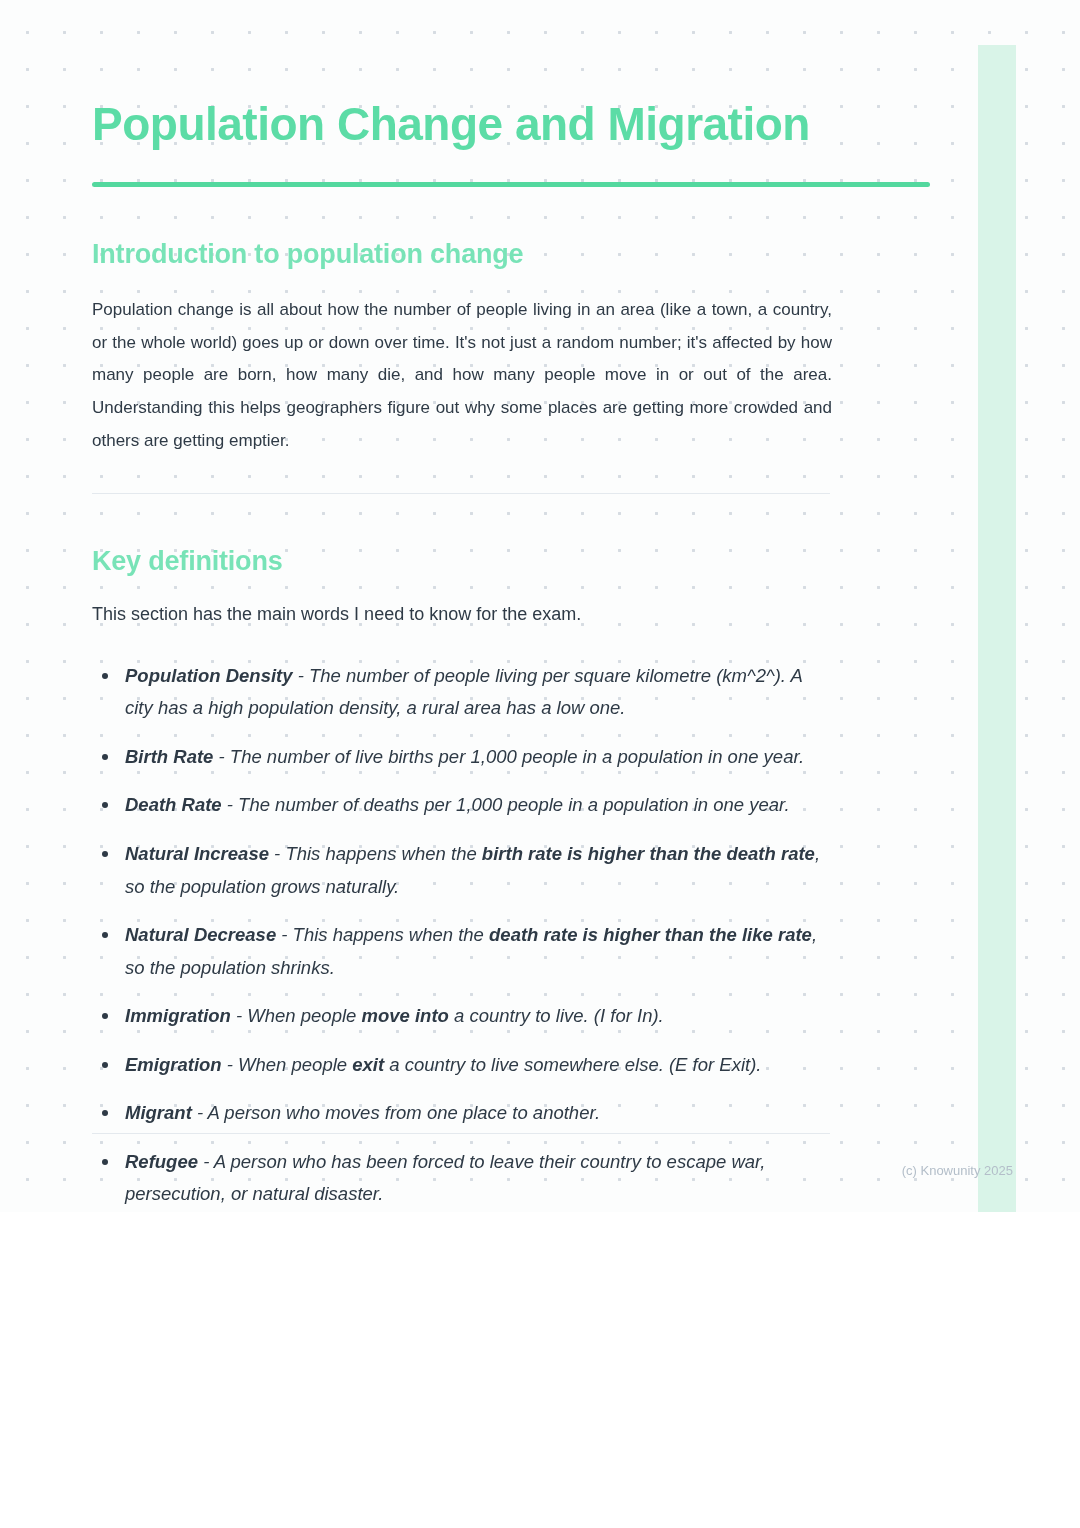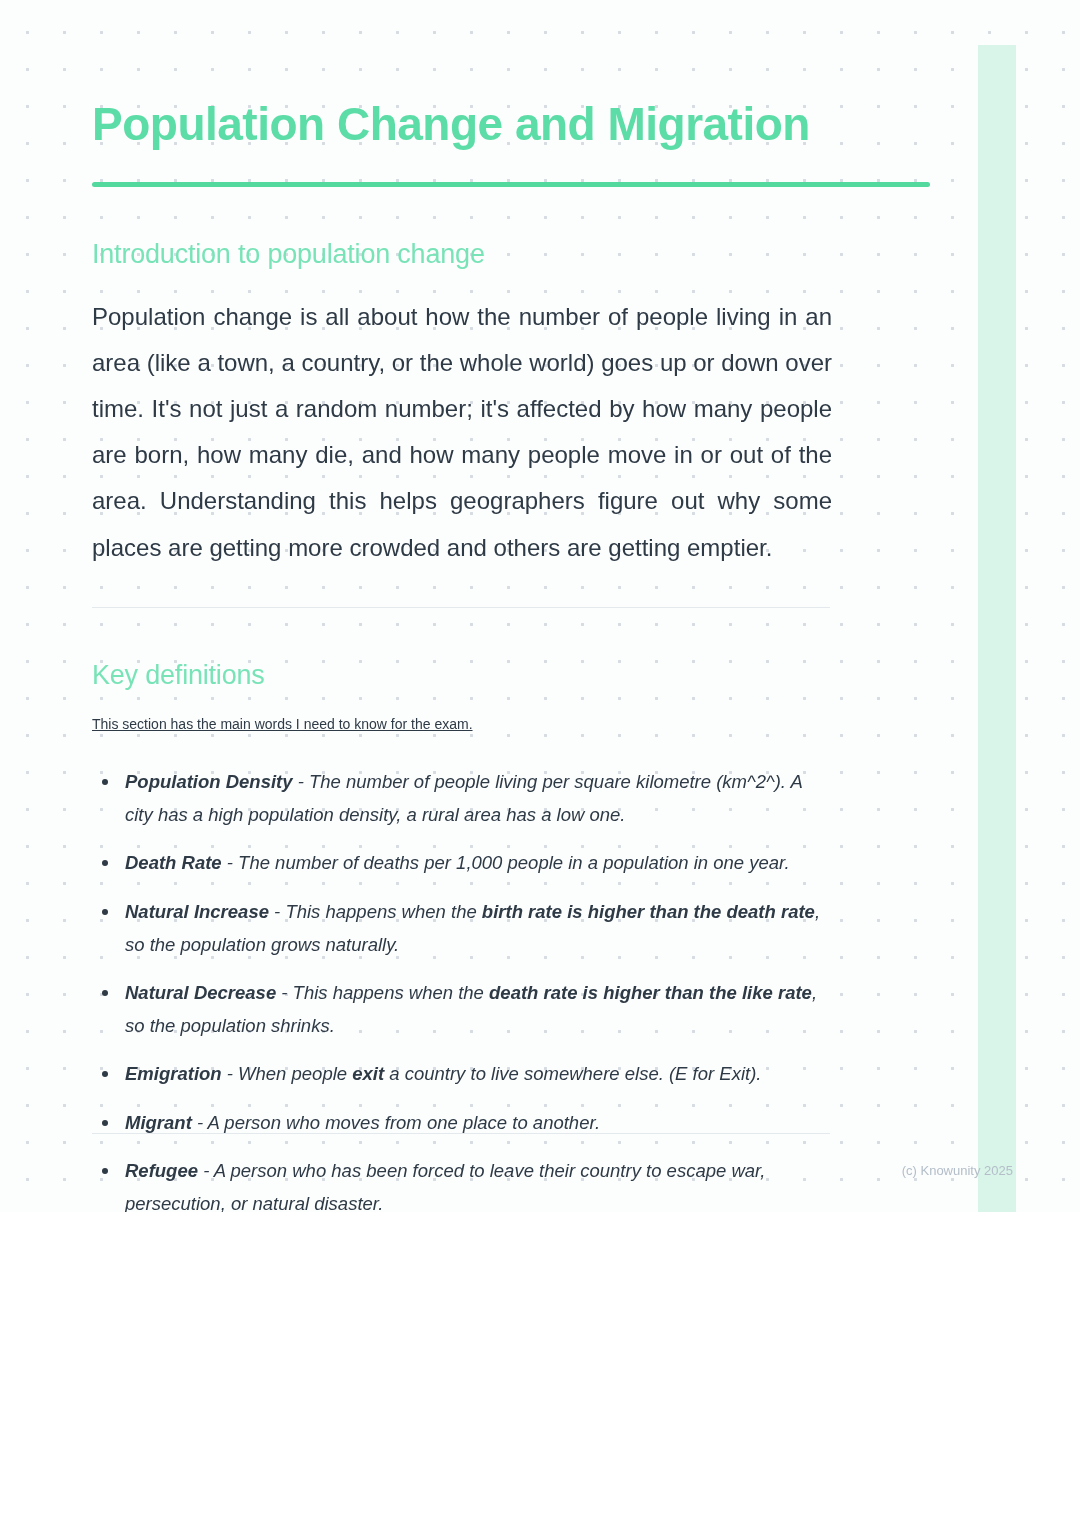--- a/index.html
+++ b/index.html
@@ -52,39 +52,38 @@
   }
   .title-rule{
     width:838px;height:5px;
     background:var(--rule);
     border-radius:3px;
     margin-top:30px;
   }
   h2.section-heading{
     margin:52px 0 0 0;
     font-size:27px;
-    font-weight:400;
+    font-weight:700;
     letter-spacing:-0.2px;
     color:var(--heading);
   }
   p.lead-paragraph{
     margin:24px 0 0 0;
     width:740px;
-    font-size:24px;
+    font-size:17px;
     line-height:1.92;
     color:var(--ink);
     text-align:justify;
   }
   p.plain-paragraph{
     margin:22px 0 0 0;
     width:740px;
-    font-size:14px;
+    font-size:18px;
     line-height:1.7;
     color:var(--ink);
-    text-decoration:underline;
   }
   .divider{
     width:738px;height:1px;
     background:var(--divider);
     border:0;
     margin:36px 0 0 0;
   }
   ul.definitions{
     list-style:none;
     margin:30px 0 0 0;
@@ -142,23 +141,25 @@
     <p class="lead-paragraph">Population change is all about how the number of people living in an area (like a town, a country, or the whole world) goes up or down over time. It's not just a random number; it's affected by how many people are born, how many die, and how many people move in or out of the area. Understanding this helps geographers figure out why some places are getting more crowded and others are getting emptier.</p>
 
     <div class="divider"></div>
 
     <h2 class="section-heading">Key definitions</h2>
 
     <p class="plain-paragraph">This section has the main words I need to know for the exam.</p>
 
     <ul class="definitions">
         <li><span class="b">Population Density</span><span> - The number of people living per square kilometre (km^2^). A city has a high population density, a rural area has a low one.</span></li>
+        <li><span class="b">Birth Rate</span><span> - The number of live births per 1,000 people in a population in one year.</span></li>
         <li><span class="b">Death Rate</span><span> - The number of deaths per 1,000 people in a population in one year.</span></li>
         <li><span class="b">Natural Increase</span><span> - This happens when the </span><span class="b">birth rate is higher than the death rate</span><span>, so the population grows naturally.</span></li>
         <li><span class="b">Natural Decrease</span><span> - This happens when the </span><span class="b">death rate is higher than the like rate</span><span>, so the population shrinks.</span></li>
+        <li><span class="b">Immigration</span><span> - When people </span><span class="b">move into</span><span> a country to live. (I for In).</span></li>
         <li><span class="b">Emigration</span><span> - When people </span><span class="b">exit</span><span> a country to live somewhere else. (E for Exit).</span></li>
         <li><span class="b">Migrant</span><span> - A person who moves from one place to another.</span></li>
         <li><span class="b">Refugee</span><span> - A person who has been forced to leave their country to escape war, persecution, or natural disaster.</span></li>
       </ul>
 
   </div>
 
   <div class="bottom-divider"></div>
 
   <div class="footer-copyright">(c) Knowunity 2025</div>

